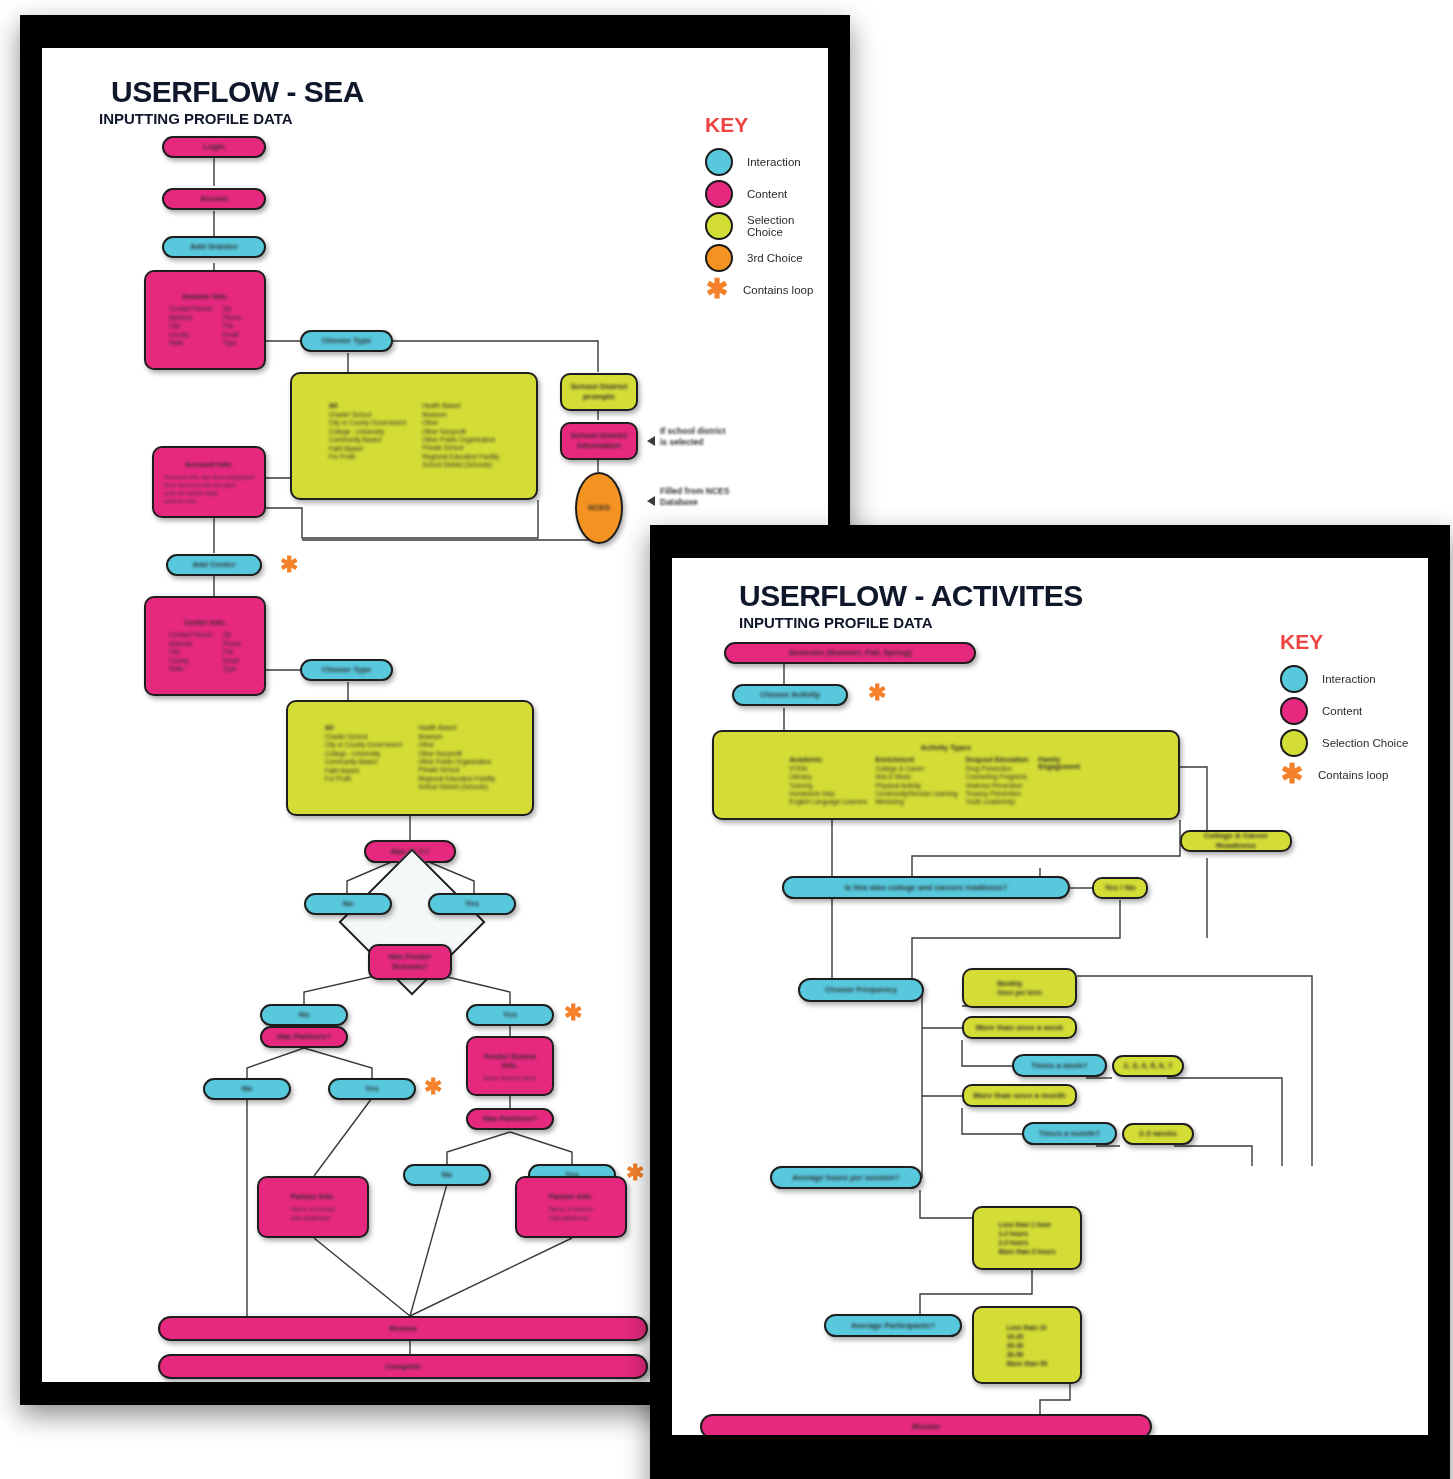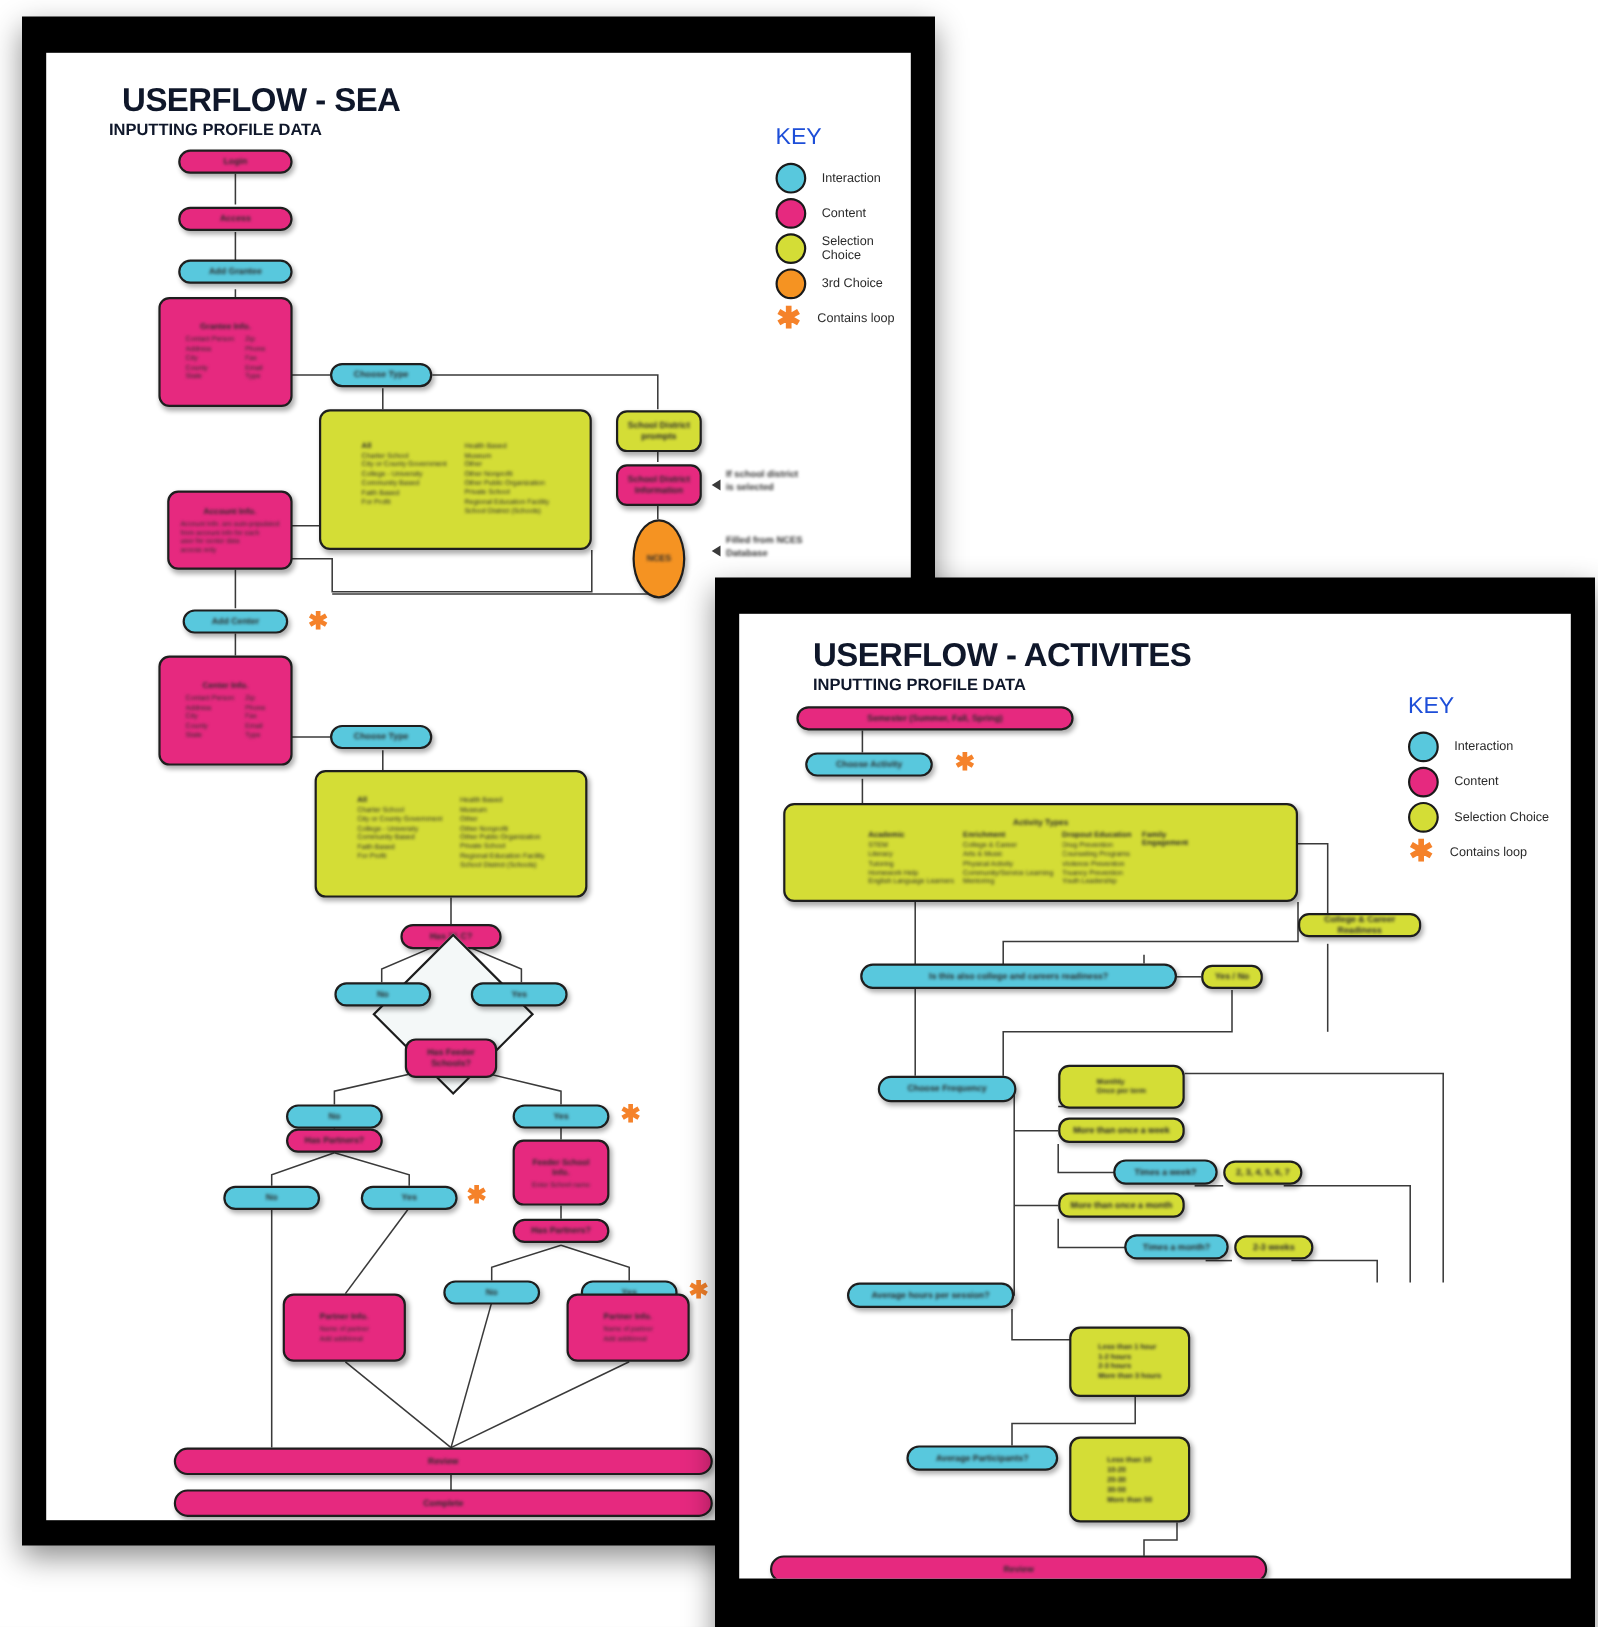--- a/index.html
+++ b/index.html
@@ -18,21 +18,21 @@
             box-shadow:0 10px 26px rgba(0,0,0,.45);}
   #card-act .canvas{left:22px;top:33px;width:756px;height:877px;}
 
   
   .title{position:absolute;font-weight:bold;color:#0f172a;letter-spacing:-0.5px;margin-left:29px;}
   .t-main{font-size:30px;line-height:32px;}
   .t-sub{font-size:15px;line-height:17px;letter-spacing:0px;}
 
   
   .key{position:absolute;}
-  .key-title{font-size:21px;font-weight:normal;color:#1d4ed8;margin-bottom:9px;}
+  .key-title{font-size:21px;font-weight:bold;color:#ef4444;margin-bottom:9px;}
   .key-row{display:flex;align-items:center;height:32px;}
   .key-dot{width:24px;height:24px;border-radius:50%;border:2.2px solid #1a1a1a;
            margin-right:14px;flex:0 0 auto;}
   .key-star{width:24px;height:24px;margin-right:14px;flex:0 0 auto;color:#f5822a;
             font-size:27px;line-height:22px;text-align:center;font-weight:bold;}
   .key-label{font-size:11.5px;color:#2a2a2a;}
 
   
   svg.flow{position:absolute;left:0;top:0;overflow:visible;}
   svg.flow line, svg.flow polyline, svg.flow path.conn{

